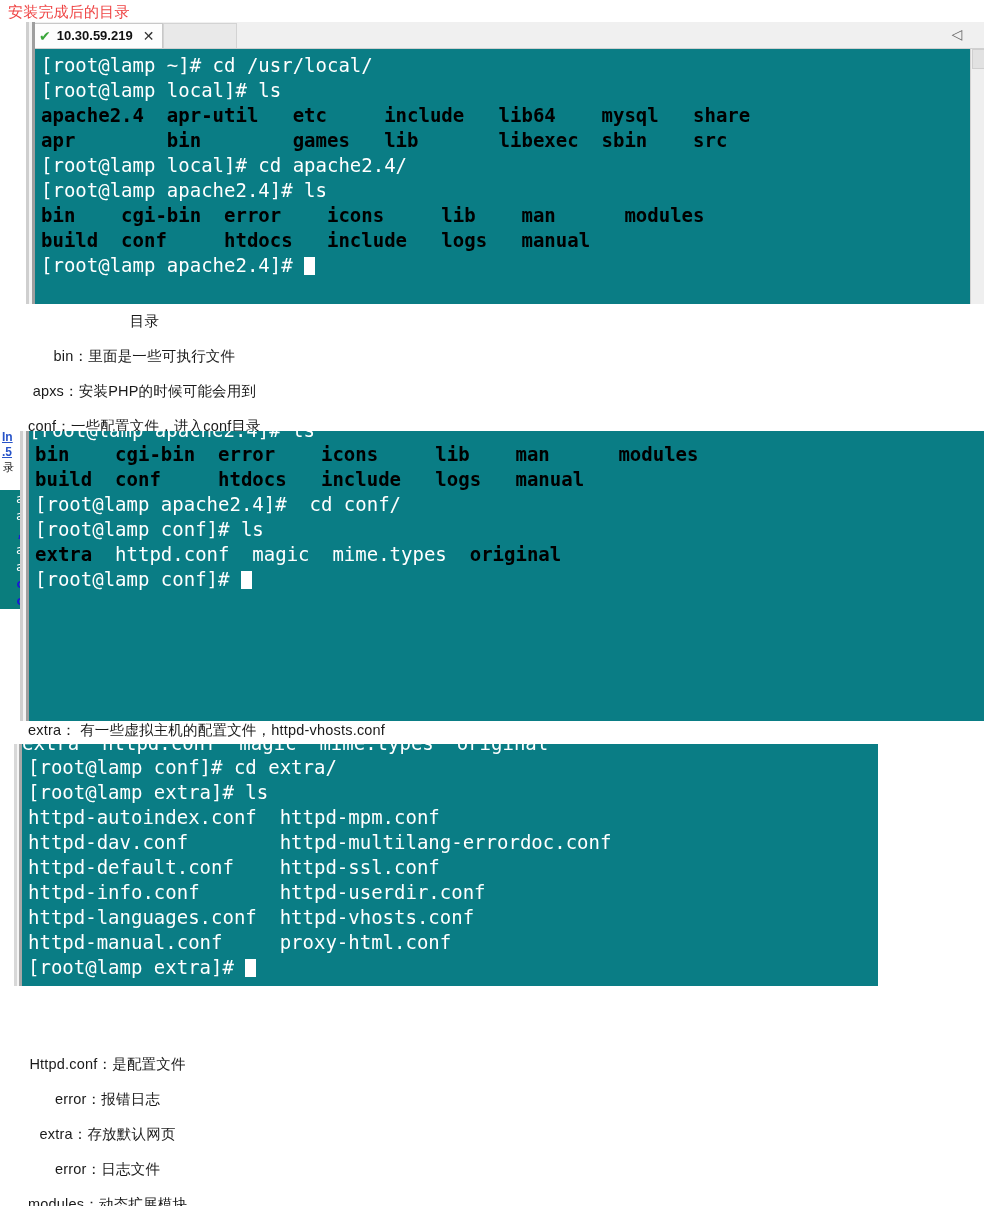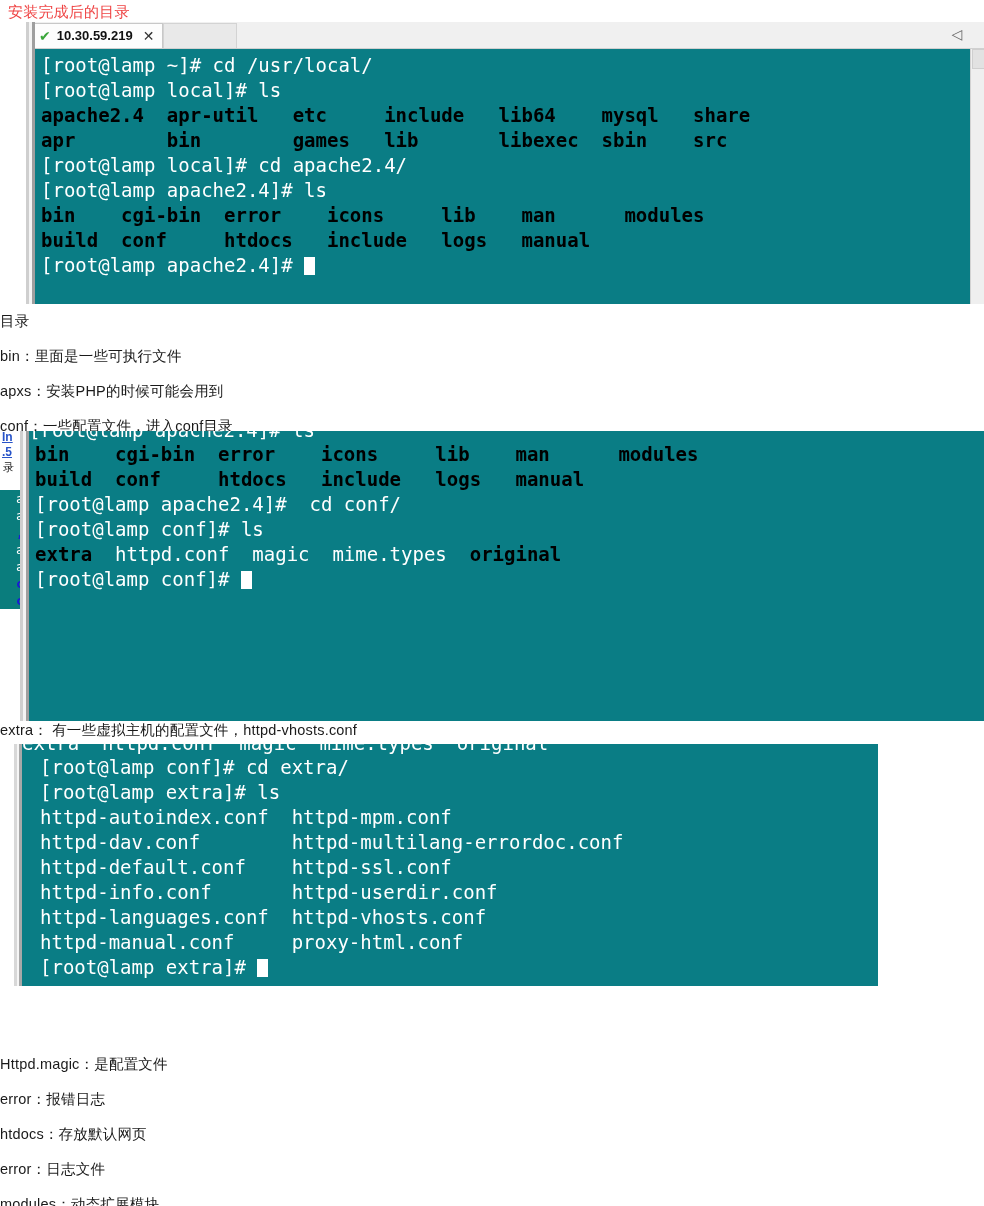--- a/index.html
+++ b/index.html
@@ -106,36 +106,36 @@
   
   #win1{left:26px;top:22px;width:958px;height:282px;}
   #win1 .term{position:absolute;left:9px;top:27px;width:936px;height:255px;padding:4px 0 14px 6px;}
 
   
   #win2{left:20px;top:431px;width:964px;height:290px;background:#0a7d85;}
   #win2 .term{position:absolute;left:9px;top:0px;width:942px;height:290px;padding:0 0 0 6px;}
 
   
   #win3{left:14px;top:744px;width:864px;height:242px;background:#0a7d85;}
-  #win3 .term{position:absolute;left:8px;top:0px;width:856px;height:242px;padding:0 0 0 18px;}
+  #win3 .term{position:absolute;left:8px;top:0px;width:856px;height:242px;padding:0 0 0 6px;}
   #win3 .leftbar3{
     position:absolute;top:0;left:0;width:8px;height:100%;
     background:linear-gradient(to right,#d8d8d8 0 3px,#f6f6f6 3px 5px,#a8a8a8 5px 8px);
   }
   .clipped-line{
     position:absolute;left:0;top:0;height:11px;overflow:hidden;width:100%;
   }
   .clipped-line .inner{
     display:block;margin-top:-13px;
     font-family:"DejaVu Sans Mono","Liberation Mono",monospace;
     font-size:19px;line-height:25px;white-space:pre;color:#ffffff;
   }
 
   
-  .note-block{position:absolute;left:0;}
+  .note-block{position:absolute;left:28px;text-align:center;}
   .note-line{margin-bottom:16px;}
 </style>
 </head>
 <body>
 
 <div id="heading" class="doc-note">安装完成后的目录</div>
 
 <div id="bg-sliver">
   <span class="lnk">In</span>
   <span class="lnk">.5</span>
@@ -189,18 +189,18 @@
 
 <div class="win" id="win3">
   <div class="leftbar3"></div>
   <div class="clipped-line" style="left:8px;">
     <span class="inner">extra  httpd.conf  magic  mime.types  original</span>
   </div>
   <div class="term" id="term3" style="top:11px;height:231px;"><div><span>[root@lamp conf]# cd extra/</span></div><div><span>[root@lamp extra]# ls</span></div><div><span>httpd-autoindex.conf  httpd-mpm.conf</span></div><div><span>httpd-dav.conf        httpd-multilang-errordoc.conf</span></div><div><span>httpd-default.conf    httpd-ssl.conf</span></div><div><span>httpd-info.conf       httpd-userdir.conf</span></div><div><span>httpd-languages.conf  httpd-vhosts.conf</span></div><div><span>httpd-manual.conf     proxy-html.conf</span></div><div><span>[root@lamp extra]# </span><span class="cursor"></span></div></div>
 </div>
 
 <div class="note-block" style="top:1055px;">
-  <div class="note-line doc-note">Httpd.magic：是配置文件</div>
+  <div class="note-line doc-note">Httpd.conf：是配置文件</div>
   <div class="note-line doc-note">error：报错日志</div>
-  <div class="note-line doc-note">htdocs：存放默认网页</div>
+  <div class="note-line doc-note">extra：存放默认网页</div>
   <div class="note-line doc-note">error：日志文件</div>
   <div class="note-line doc-note">modules：动态扩展模块</div>
 </div>
 
 </body></html>

